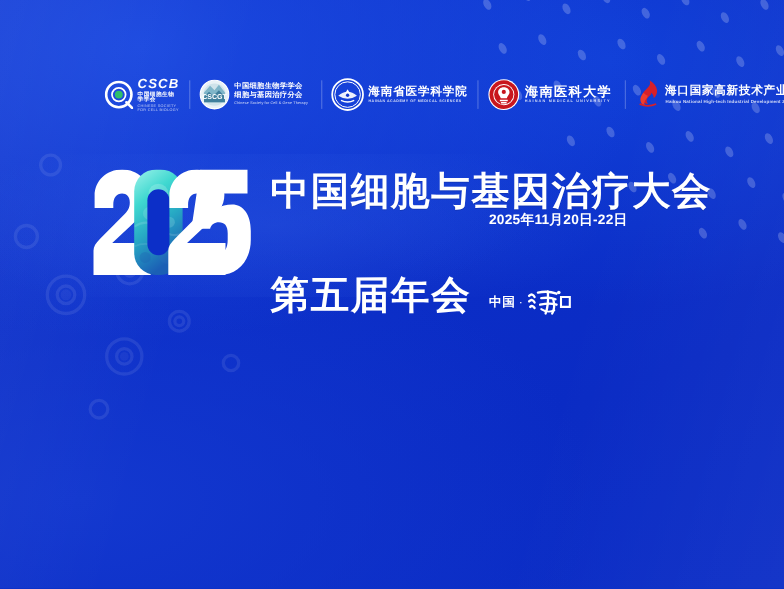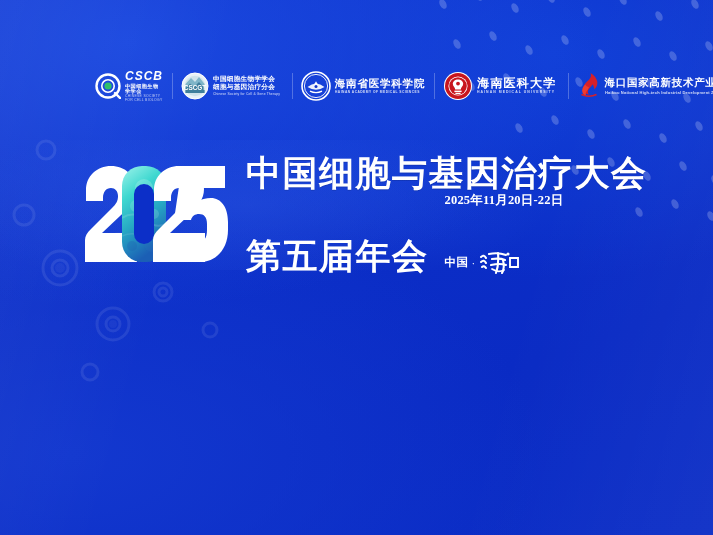--- a/index.html
+++ b/index.html
@@ -69,21 +69,21 @@
   .l3-cn{font-size:12px;font-weight:700;letter-spacing:1.2px;}
   .l3-en{font-size:3.6px;margin-top:2.5px;letter-spacing:1.1px;font-weight:700;}
   
   .l4-cn{font-size:10.5px;font-weight:700;letter-spacing:.8px;}
   .l4-en{font-size:3.4px;margin-top:2.5px;letter-spacing:.5px;font-weight:700;}
   
   .l5-cn{font-size:10.5px;font-weight:700;letter-spacing:.7px;}
   .l5-en{font-size:4.2px;margin-top:3px;letter-spacing:.2px;font-weight:700;}
 
   
-  .headline{position:absolute;left:84px;top:152px;display:flex;align-items:center;font-family:Liberation Serif, serif;}
+  .headline{position:absolute;left:84px;top:152px;display:flex;align-items:flex-start;}
 
   .year-wrap{position:relative;width:148px;height:96px;flex:0 0 auto;margin-top:2px;}
   .year-wrap svg{display:block;}
 
   .title-col{margin-left:14px;padding-top:4px;}
   .title-row{display:flex;align-items:flex-end;}
   .t-main{
     color:#ffffff;font-size:35px;font-weight:700;letter-spacing:1.5px;
     line-height:1.02;white-space:nowrap;
     text-shadow:0 1px 0 rgba(0,0,0,.12);
@@ -93,21 +93,21 @@
     line-height:1.02;white-space:nowrap;margin-top:22px;
   }
   .meta-col{
     margin-left:16px;padding-bottom:1px;display:flex;flex-direction:column;
     justify-content:flex-end;align-items:flex-start;gap:35px;
   }
   .m-date{
     color:#ffffff;font-size:12.5px;font-weight:700;white-space:nowrap;letter-spacing:.2px;
   }
   .m-loc{
-    display:flex;align-items:center;margin-top:8px;white-space:nowrap;
+    display:flex;align-items:center;margin-top:20px;white-space:nowrap;
   }
   .m-loc-cn{color:#ffffff;font-size:11.5px;font-weight:700;letter-spacing:.5px;}
   .m-loc-dot{color:#ffffff;font-size:11px;margin:0 4px 0 3px;}
   .m-loc-city{position:relative;width:46px;height:22px;}
   .m-loc-city svg{display:block;position:absolute;left:0;top:-2px;}
 </style>
 </head>
 <body>
 
 <div class="poster">

